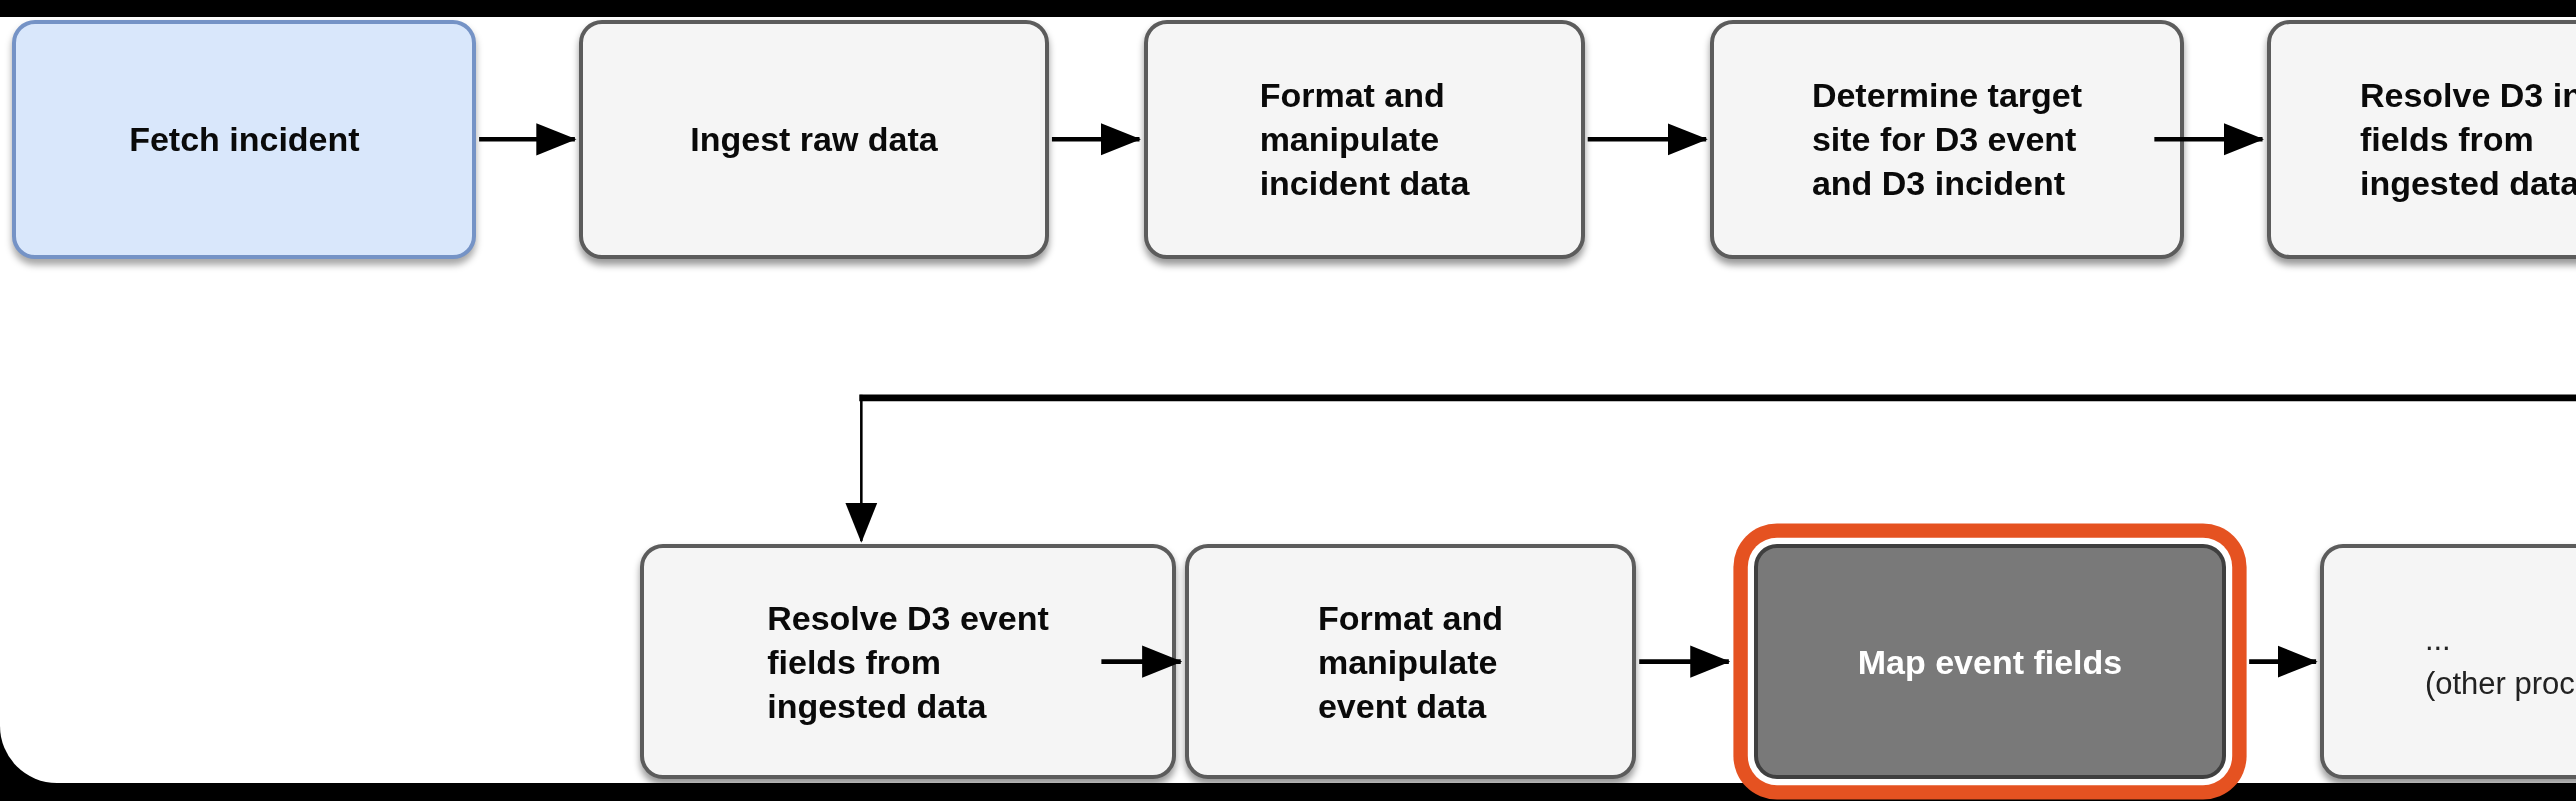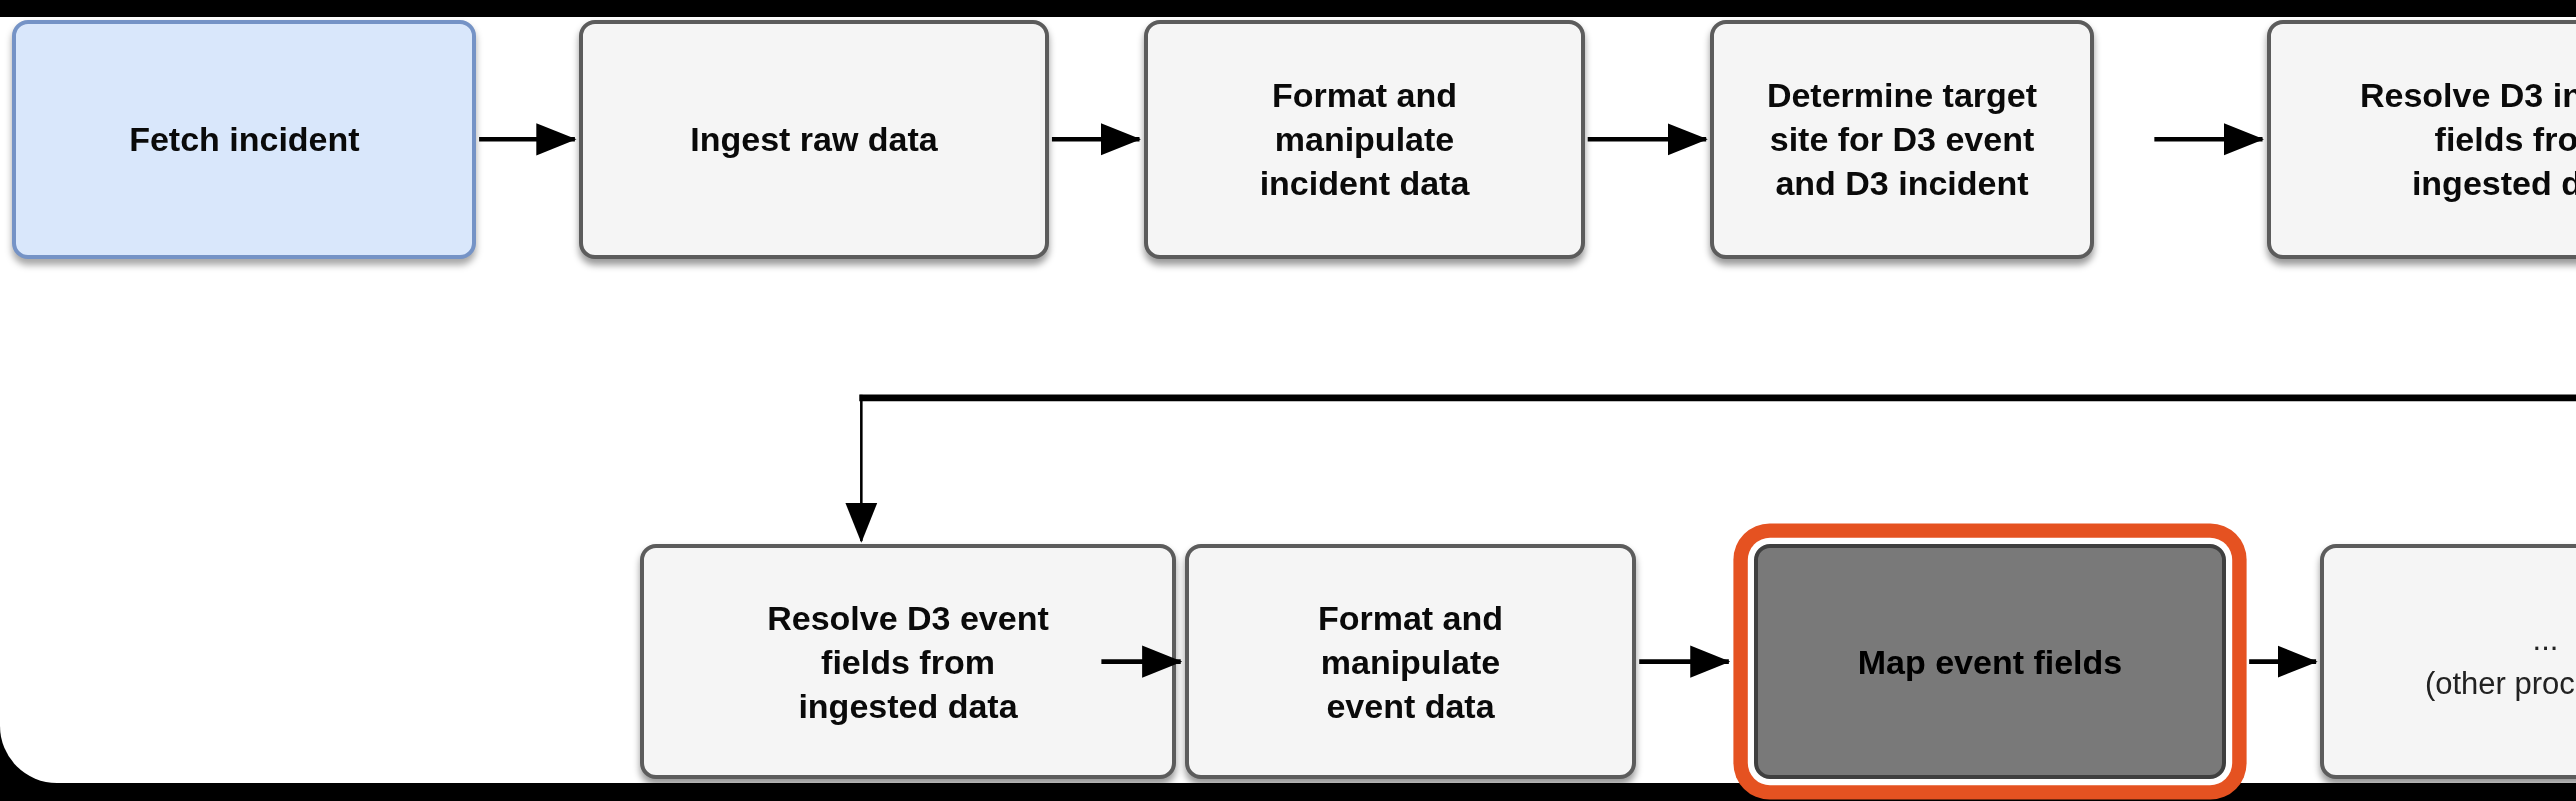--- a/index.html
+++ b/index.html
@@ -18,23 +18,23 @@
     border-radius: 0 0 18.5px 57px;
     z-index: 1;
   }
   .bar { position: absolute; left: 0; width: 3911px; background: #000000; z-index: 2; }
   .bar.top { top: 0; height: 17px; }
   .bar.bottom { top: 783px; height: 19px; }
 
   .node {
     position: absolute;
     display: flex; align-items: center; justify-content: center;
-    text-align: center;
+    text-align: left;
     box-sizing: border-box;
-    border-radius: 16px;
+    border-radius: 23px;
     font-weight: 700;
     font-size: 34px;
     line-height: 44px;
     color: #0a0a0a;
     z-index: 3;
     padding: 0 9.3px;
   }
   .node .label { white-space: pre-line; }
   .node.default {
     background: #f5f5f5;
@@ -42,21 +42,21 @@
     box-shadow: 0 5.2px 7.2px rgba(0,0,0,0.40);
   }
   .node.primary {
     background: #d9e7fb;
     border: 4.1px solid #7593c6;
     box-shadow: 0 5.2px 7.2px rgba(0,0,0,0.35);
   }
   .node.highlight {
     background: #797979;
     border: 4.1px solid #3f3f3f;
-    color: #000000;
+    color: #ffffff;
     z-index: 7;
     box-shadow: 0 0 0 6.2px #ffffff, 0 0 0 20.6px #e55221;
   }
   .node.muted-text { font-weight: 400; font-size: 31px; color: #222222; }
 
   svg.wires {
     position: absolute; left: 0; top: 0; width: 3911px; height: 802px;
     z-index: 6; pointer-events: none;
   }
   svg.wires line { stroke: #000000; }
@@ -74,21 +74,21 @@
     <span class="label">Ingest raw data</span>
   </div>
   <div class="node primary" style="left:12.4px; top:19.6px; width:464px; height:239px;">
     <span class="label">Fetch incident</span>
   </div>
   <div class="node default" style="left:1144px; top:19.6px; width:441px; height:239px;">
     <span class="label">Format and
 manipulate
 incident data</span>
   </div>
-  <div class="node default" style="left:1710px; top:19.6px; width:384px; height:239px;">
+  <div class="node default" style="left:1710px; top:19.6px; width:474px; height:239px;">
     <span class="label">Determine target
 site for D3 event
 and D3 incident</span>
   </div>
   <div class="node default" style="left:2267px; top:19.6px; width:509px; height:239px;">
     <span class="label">Resolve D3 incident
 fields from
 ingested data</span>
   </div>
 

